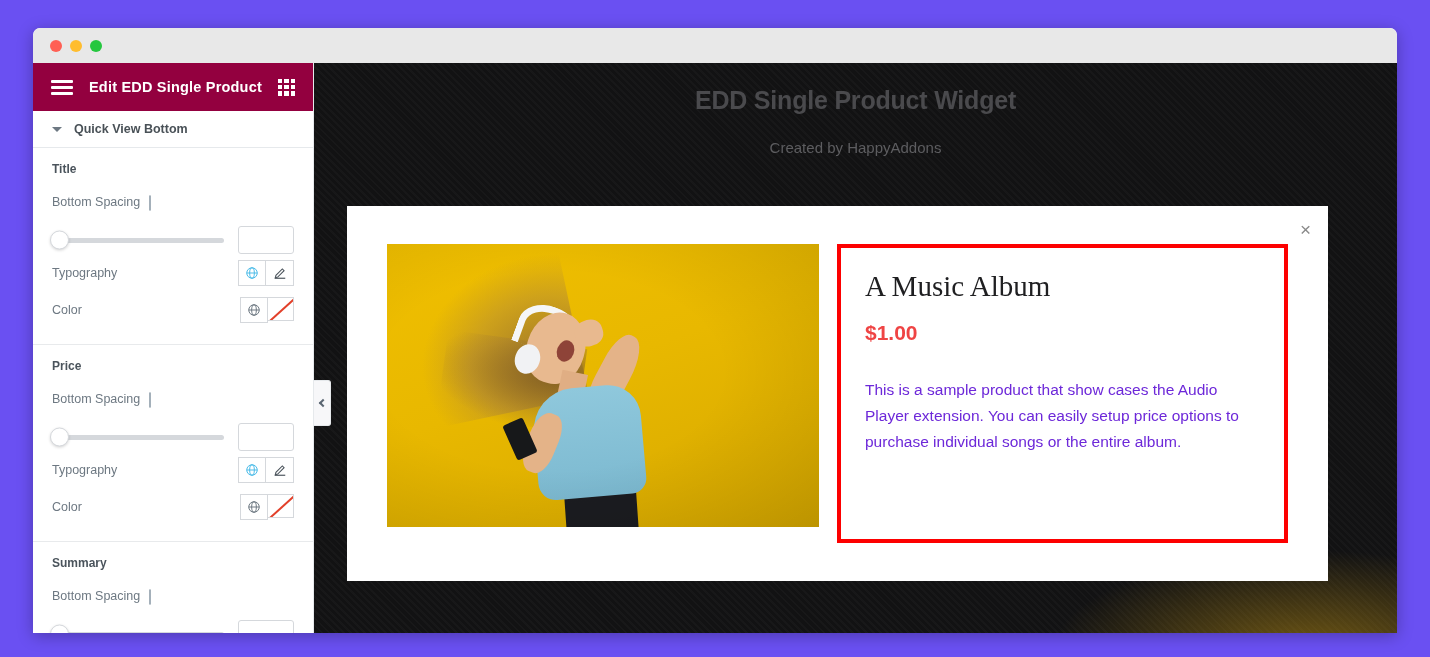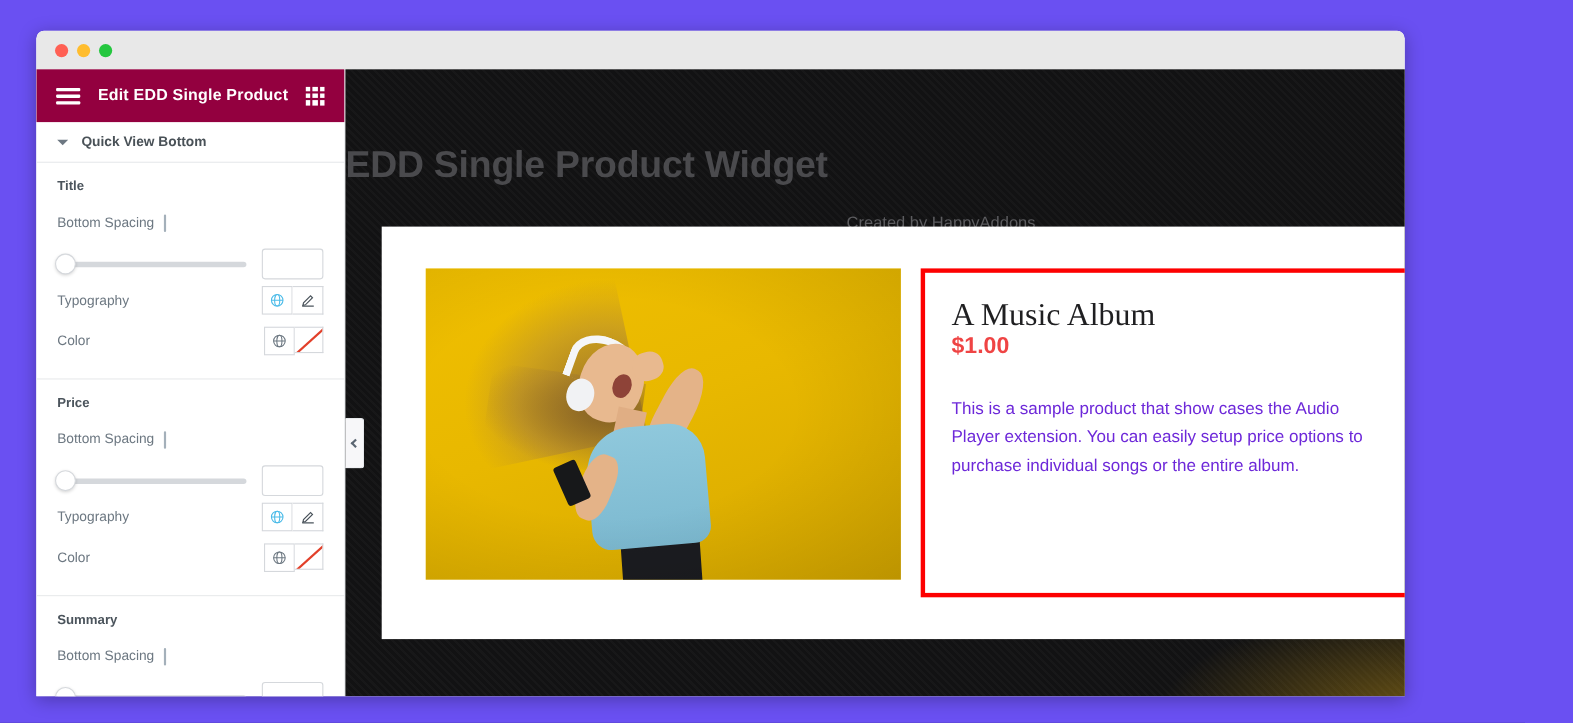--- a/index.html
+++ b/index.html
@@ -7,21 +7,21 @@
     width: 1430px; height: 657px;
     overflow: hidden;
     background: #6a50f2;
     font-family: "Liberation Sans", sans-serif;
   }
 
   
   #browser-window {
     position: absolute;
     left: 33px; top: 28px;
-    width: 1244px; height: 605px;
+    width: 1364px; height: 605px;
     background: #ffffff;
     border-radius: 7px 7px 0 0;
     overflow: hidden;
     box-shadow: 0 3px 16px rgba(0,0,0,.28);
   }
   #titlebar {
     height: 35px;
     background: #e8e8e8;
     border-radius: 7px 7px 0 0;
     display: flex; align-items: center;
@@ -172,26 +172,25 @@
   #preview {
     flex: 1; height: 570px;
     position: relative;
     background:
       radial-gradient(ellipse 420px 170px at 92% 104%, rgba(196,150,20,.55) 0%, rgba(150,112,12,0) 62%),
       repeating-linear-gradient(45deg, rgba(255,255,255,.022) 0 2px, rgba(255,255,255,0) 2px 5px),
       #121213;
     overflow: hidden;
   }
   #preview-title {
-    text-align: left;
+    text-align: center;
     color: #4a4a4d;
-    font-size: 34px; font-weight: bold;
+    font-size: 25px; font-weight: bold;
     padding-top: 23px;
     letter-spacing: -.2px;
-    margin-top: 45px;
   }
   #preview-subtitle {
     text-align: center;
     color: #5d5d60;
     font-size: 15px;
     padding-top: 24px;
   }
 
   #quick-view-modal {
     position: absolute;
@@ -300,20 +299,21 @@
   #product-info {
     flex: 1;
     margin-left: 18px;
     border: 4px solid #fd0000;
     padding: 22px 24px;
   }
   #product-title {
     font-family: "Liberation Serif", serif;
     font-size: 29px; color: #1f1f21;
     font-weight: normal;
+    margin-bottom: 18px;
   }
   #product-price {
     font-size: 21px; font-weight: bold; color: #ef4444;
     margin-bottom: 32px;
   }
   #product-desc {
     font-size: 15.5px; color: #6d28d9;
     line-height: 1.68;
     margin-bottom: 22px;
   }

